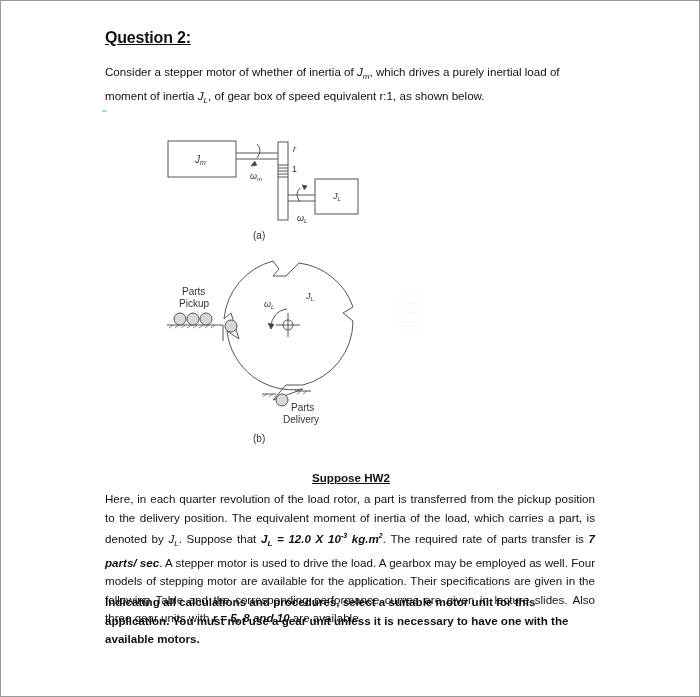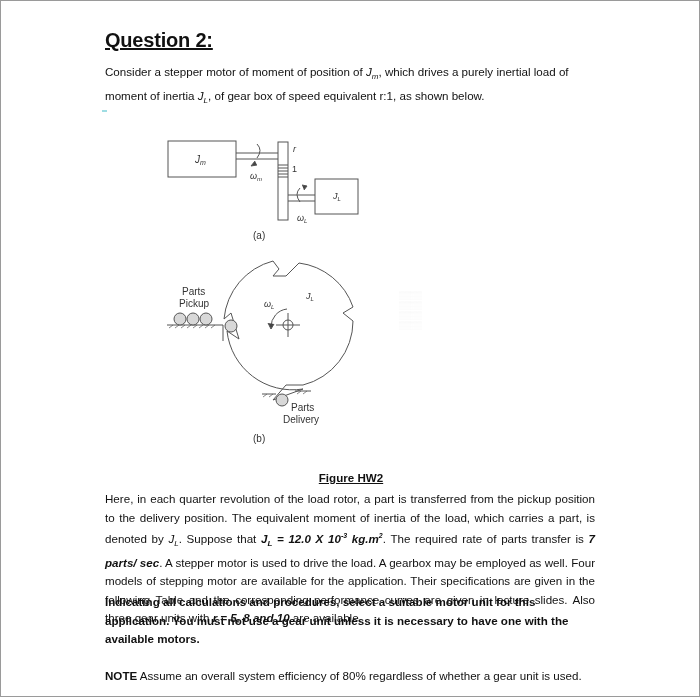--- a/index.html
+++ b/index.html
@@ -1,20 +1,20 @@
 <!DOCTYPE html>
 <html><head>
 <meta charset="utf-8">
 <style>
   html, body { margin: 0; padding: 0; background: #ffffff; }
   body { width: 700px; height: 697px; position: relative; overflow: hidden;
          font-family: "Liberation Sans", sans-serif; color: #111; }
   .page { position: absolute; left: 0; top: 0; width: 698px; height: 695px;
           border: 1px solid #9a9a9a; background: #fff; }
-  .qtitle { position: absolute; left: 104px; top: 28px; font-size: 20px; font-weight: bold;
+  .qtitle { position: absolute; left: 104px; top: 28px; font-size: 16px; font-weight: bold;
             text-decoration: underline; letter-spacing: -0.2px; }
   .para { position: absolute; left: 104px; width: 490px; font-size: 11.6px; line-height: 18.5px; }
   .intro { top: 62px; }
   .cursor { position: absolute; left: 101px; top: 109px; width: 5px; height: 2px; background: #9fdde3; }
   .just { text-align: justify; text-align-last: left; }
   .body1 { top: 489px; }
   .body2 { top: 592px; font-weight: bold; }
   .body3 { top: 666px; }
   .fig-caption { position: absolute; left: 0; width: 700px; top: 470px; text-align: center;
                  font-size: 11.6px; font-weight: bold; }
@@ -26,21 +26,21 @@
            opacity: 0.08; font-size: 8px; line-height: 10px; color: #666; }
 </style>
 </head>
 <body>
 
 <div class="page">
 
   <div class="qtitle">Question 2:</div>
 
   <div class="para intro">
-    <span>Consider a stepper motor of moment of position of </span><i><span>J</span><sub style="font-size:8px">m</sub></i><span>, which drives a purely inertial load of moment of inertia </span><i><span>J</span><sub style="font-size:8px">L</sub></i><span>, of gear box of speed equivalent r:1, as shown below.</span>
+    <span>Consider a stepper motor of whether of inertia of </span><i><span>J</span><sub style="font-size:8px">m</sub></i><span>, which drives a purely inertial load of moment of inertia </span><i><span>J</span><sub style="font-size:8px">L</sub></i><span>, of gear box of speed equivalent r:1, as shown below.</span>
   </div>
   <div class="cursor"></div>
 
   <svg width="700" height="460" viewBox="0 0 700 460">
 
     <g stroke="#555" fill="none" stroke-width="1">
       <rect x="167" y="140" width="68" height="36" fill="#fff"></rect>
       <line x1="235" y1="152" x2="277" y2="152"></line>
       <line x1="235" y1="158" x2="277" y2="158"></line>
       <path d="M256 143 q 6 6 0 14"></path>
@@ -110,25 +110,22 @@
       <text class="dlabel ital" x="263" y="306" font-size="9"><tspan>ω</tspan><tspan font-size="6" dy="2">L</tspan></text>
       <text class="dlabel ital" x="305" y="298" font-size="9"><tspan>J</tspan><tspan font-size="6" dy="2">L</tspan></text>
       <text class="dlabel" x="290" y="410" font-size="10">Parts</text>
       <text class="dlabel" x="282" y="422" font-size="10">Delivery</text>
       <text class="dlabel" x="252" y="441" font-size="10">(b)</text>
     </g>
   </svg>
 
   <div class="ghost">▒▒▒▒<br>▒▒▒▒<br>▒▒▒▒<br>▒▒▒▒</div>
 
-  <div class="fig-caption"><span>Figure HW2</span></div>
+  <div class="fig-caption"><span>Suppose HW2</span></div>
 
   <div class="para just body1">
     <span>Here, in each quarter revolution of the load rotor, a part is transferred from the pickup position to the delivery position. The equivalent moment of inertia of the load, which carries a part, is denoted by </span><i><span>J</span><sub style="font-size:8px">L</sub></i><span>. Suppose that </span><b><i><span>J</span><sub style="font-size:8px">L</sub><span> = 12.0 X 10</span><sup style="font-size:7px">-3</sup><span> kg.m</span><sup style="font-size:7px">2</sup></i></b><span>. The required rate of parts transfer is </span><b><i>7 parts/ sec</i></b><span>. A stepper motor is used to drive the load. A gearbox may be employed as well. Four models of stepping motor are available for the application. Their specifications are given in the following Table and the corresponding performance curves are given in lecture slides. Also three gear units with </span><b><i>r = 5, 8 and 10</i></b><span> are available.</span>
   </div>
 
   <div class="para body2">Indicating all calculations and procedures, select a suitable motor unit for this application. You must not use a gear unit unless it is necessary to have one with the available motors.</div>
 
-  <div class="para body3">
-    <b>NOTE</b><span> Assume an overall system efficiency of 80% regardless of whether a gear unit is used.</span>
-  </div>
 
 </div>
 
 </body></html>

